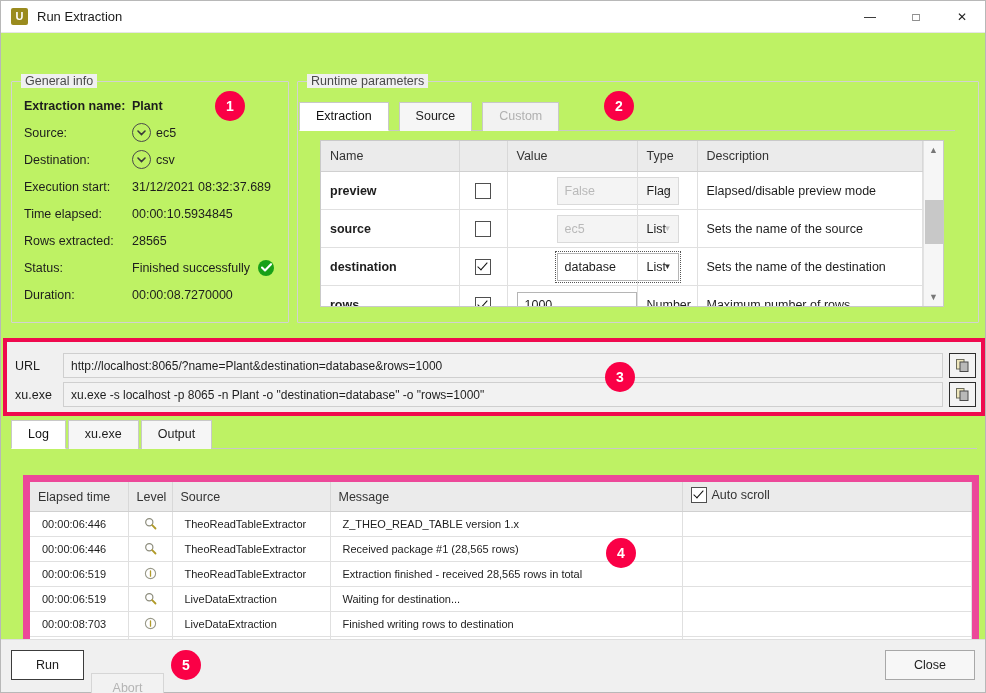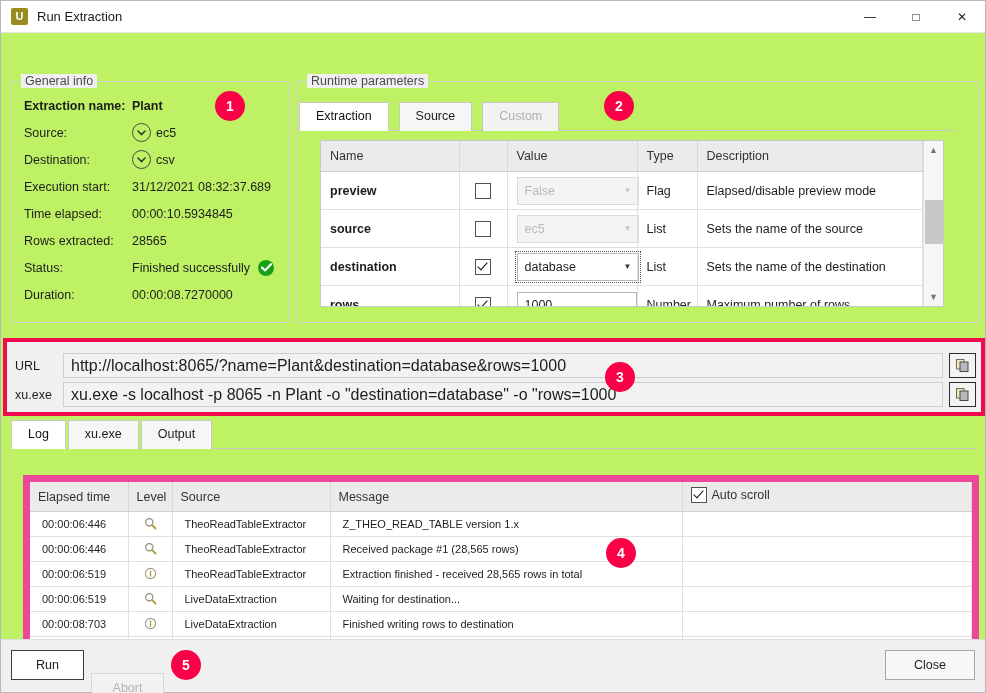--- a/index.html
+++ b/index.html
@@ -155,20 +155,21 @@
     left: 4px; top: 0px; width: 4px; height: 9px;
     border: solid #111; border-width: 0 1.6px 1.6px 0;
     transform: rotate(42deg);
   }
 
   .combo {
     display: flex; align-items: center;
     height: 26px; width: 120px;
     border: 1px solid #b5b5b5; background: #fff;
     font-size: 12.5px;
+    margin-left: 40px;
   }
   .combo.disabled { border: 1px solid #dadada; background: #f4f4f4; color: #b9b9b9; }
   .combo.focused { outline: 1px dotted #555; outline-offset: 1px; }
   .combo .cval { flex: 1; padding-left: 7px; overflow: hidden; white-space: nowrap; }
   .combo .carrow {
     width: 20px; display: flex; align-items: center; justify-content: center;
     font-size: 8px; color: #333;
   }
   .combo.disabled .carrow { color: #c5c5c5; }
   .txtbox {
@@ -203,21 +204,21 @@
   .url-row {
     position: absolute; left: 8px; display: flex; align-items: center;
     height: 25px;
   }
   #url-row-1 { top: 11px; }
   #url-row-2 { top: 40px; }
   .url-label { width: 48px; font-size: 12.5px; color: #1d1d1d; }
   .url-box {
     width: 880px; height: 25px; box-sizing: border-box;
     border: 1px solid #cfcfcf; background: #f2f2f2;
-    font-size: 16px; color: #1d1d1d;
+    font-size: 12px; color: #1d1d1d;
     display: flex; align-items: center; padding-left: 7px;
     white-space: nowrap; overflow: hidden;
   }
   .copy-btn {
     width: 27px; height: 25px; margin-left: 6px; box-sizing: border-box;
     border: 1px solid #2d2d2d; background: #f3f3f3;
     display: flex; align-items: center; justify-content: center;
   }
 
   

